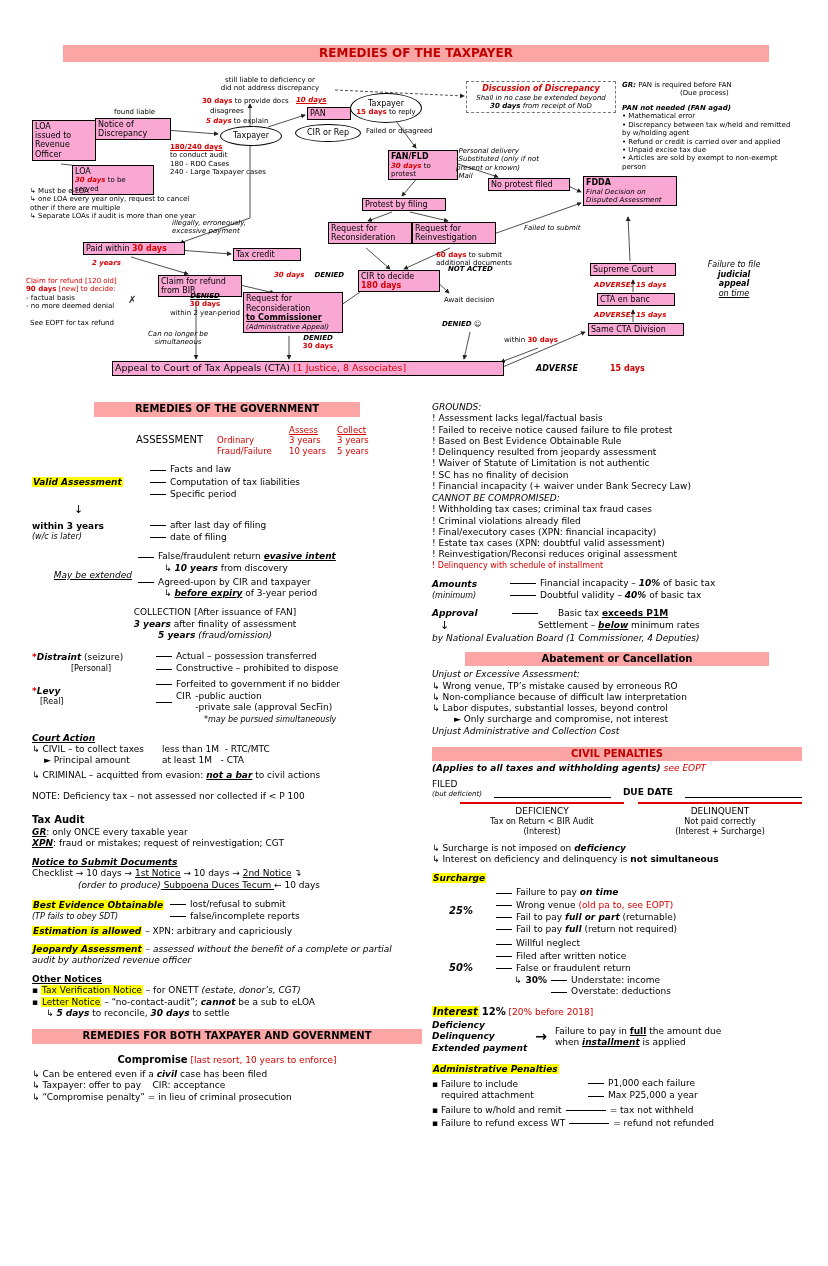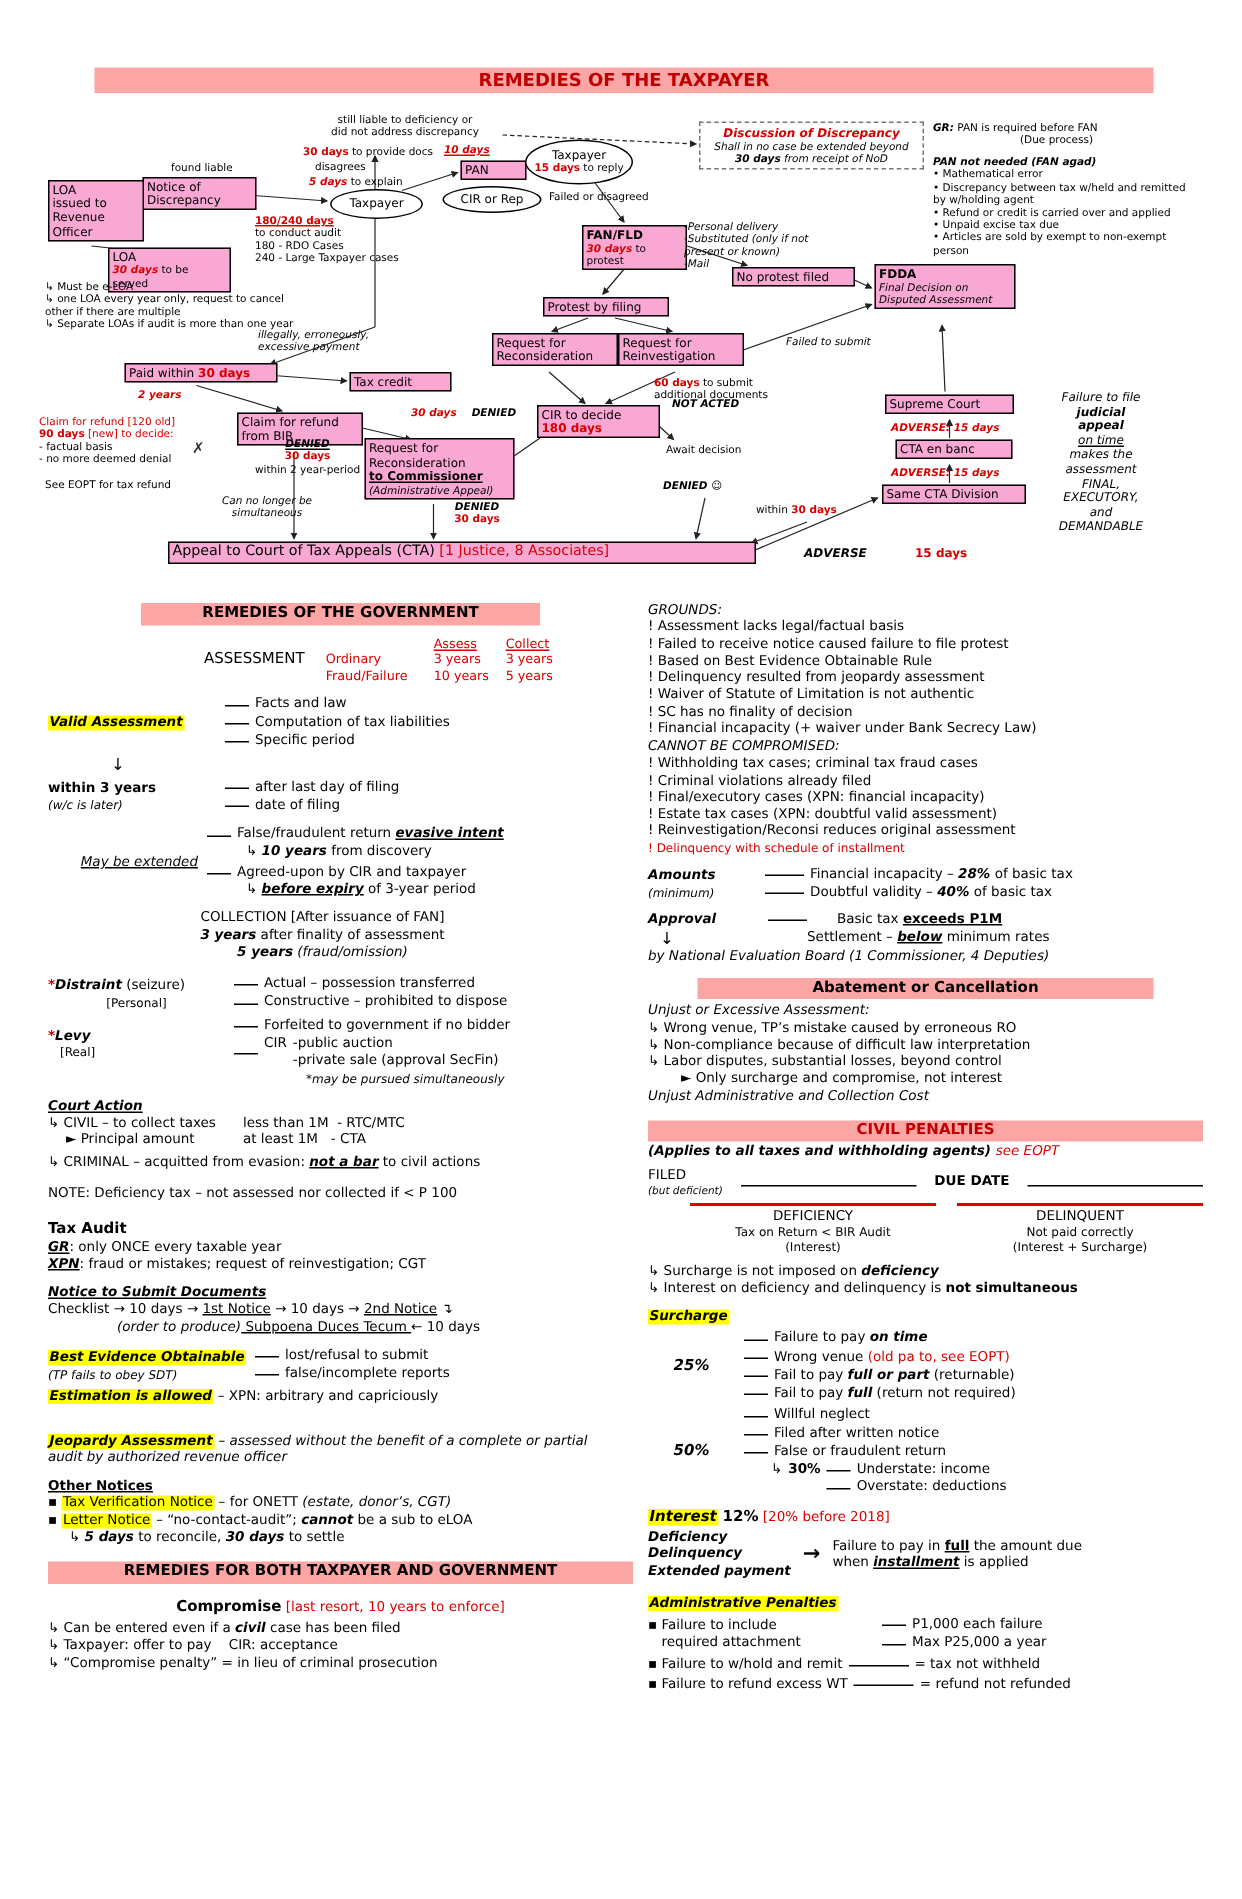--- a/index.html
+++ b/index.html
@@ -25,21 +25,21 @@
 #colR{left:432px;width:370px}
 .grp{display:flex;align-items:center;gap:6px;margin:3px 0}
 .glabel{flex:0 0 auto}
 .gitems{display:flex;flex-direction:column;gap:1px}
 .gi{display:flex;align-items:baseline;gap:4px}
 .tick{display:inline-block;width:16px;border-top:1px solid #000;flex:0 0 auto;align-self:center}
 .tick.long{width:26px}
 .at-row{display:grid;grid-template-columns:72px 48px 44px;font-size:8.5px}
 .court-rows{display:flex;gap:18px}
 .cpt{margin:4px 0 6px}
-.cpt-top{display:flex;align-items:center;gap:12px}
+.cpt-top{display:flex;align-items:flex-end;gap:12px}
 .cpt-line{flex:1;border-top:1px solid #000;margin-top:5px}
 .cpt-cols{display:flex;gap:14px;margin-top:4px;margin-left:28px}
 .cpt-col{flex:1;text-align:center;border-top:2px solid #e00000;padding-top:2px}
 .int-body{display:flex;align-items:center;gap:8px;margin-top:2px}
 .int-types{display:flex;flex-direction:column}
 .int-arrow{font-size:14px;font-weight:bold}
 .adm-row{display:flex;align-items:center;margin:2px 0}
 .dashline{flex:1;border-top:1px solid #000;margin:0 4px}
 svg{overflow:visible}
 </style>
@@ -207,26 +207,20 @@
   <div class="abs box t8" style="left:590px;top:193px;width:80px">Supreme Court</div>
   <div class="abs t7 red b i" style="left:594px;top:211px">ADVERSE: 15 days</div>
   <div class="abs box t8" style="left:597px;top:223px;width:72px">CTA en banc</div>
   <div class="abs t7 red b i" style="left:594px;top:241px">ADVERSE: 15 days</div>
   <div class="abs box t8" style="left:588px;top:253px;width:90px">Same CTA Division</div>
   <div class="abs t8 i c" style="left:686px;top:190px;width:96px">
     <div>Failure to file</div>
     <div class="b pre">judicial
 appeal</div>
     <div class="u">on time</div>
-    <div class="pre">makes the
-assessment
-FINAL,
-EXECUTORY,
-and
-DEMANDABLE</div>
   </div>
   <div class="abs box" style="left:112px;top:291px;width:386px;font-size:9.5px"><span>Appeal to Court of Tax Appeals (CTA) </span><span class="red">[1 Justice, 8 Associates]</span></div>
   <div class="abs t8 b i" style="left:536px;top:294px">ADVERSE</div>
   <div class="abs t8 red b" style="left:610px;top:294px">15 days</div>
 </div>
 
 <div id="colL" class="col">
   <div class="hdr" style="width:262px;margin:0 auto 8px">REMEDIES OF THE GOVERNMENT</div>
 
   <div style="display:flex;gap:14px;margin:0 0 8px 104px;align-items:center">
@@ -388,21 +382,21 @@
           <span class="tick"></span>
           <span>lost/refusal to submit</span>
         </div>
       <div class="gi">
           <span class="tick"></span>
           <span>false/incomplete reports</span>
         </div>
     </div>
   </div>
 
-  <div style="margin-bottom:18px"><span class="hl b i">Estimation is allowed</span><span> – XPN: arbitrary and capriciously</span></div>
+  <div style="margin-bottom:6px"><span class="hl b i">Estimation is allowed</span><span> – XPN: arbitrary and capriciously</span></div>
 
   <div style="margin-bottom:8px;width:370px"><span class="hl b i">Jeopardy Assessment</span><span class="i"> – assessed without the benefit of a complete or partial audit by authorized revenue officer</span></div>
 
   <div style="margin-bottom:10px">
     <div class="b u">Other Notices</div>
     <div><span>▪ </span><span class="hl">Tax Verification Notice</span><span> – for ONETT </span><span class="i">(estate, donor’s, CGT)</span></div>
     <div><span>▪ </span><span class="hl">Letter Notice</span><span> – “no-contact-audit”; </span><span class="b i">cannot</span><span> be a sub to eLOA</span></div>
     <div style="padding-left:14px"><span>↳ </span><span class="b i">5 days</span><span> to reconcile, </span><span class="b i">30 days</span><span> to settle</span></div>
   </div>
 
@@ -436,21 +430,21 @@
   </div>
 
   <div class="grp" style="margin-top:8px">
     <div class="glabel" style="width:72px">
       <div class="b i">Amounts</div>
       <div class="i t8">(minimum)</div>
     </div>
     <div class="gitems">
       <div class="gi">
           <span class="tick long"></span>
-          <span><span>Financial incapacity – </span><span class="b i">28%</span><span> of basic tax</span></span>
+          <span><span>Financial incapacity – </span><span class="b i">10%</span><span> of basic tax</span></span>
         </div>
       <div class="gi">
           <span class="tick long"></span>
           <span><span>Doubtful validity – </span><span class="b i">40%</span><span> of basic tax</span></span>
         </div>
     </div>
   </div>
 
   <div style="margin-top:6px">
     <div style="display:flex;gap:20px">

